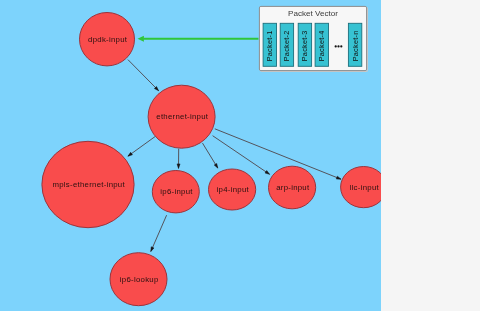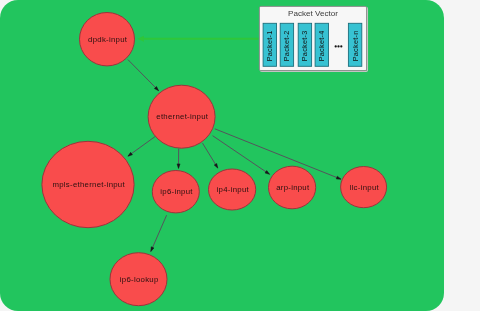--- a/index.html
+++ b/index.html
@@ -1,19 +1,19 @@
 <!DOCTYPE html>
 <html><head>
 <meta charset="utf-8">
 <title>vpp graph node diagram</title>
 <style>
   html,body{margin:0;padding:0;}
   body{width:480px;height:311px;overflow:hidden;background:#f5f5f5;
        font-family:"Liberation Sans",sans-serif;}
-  #stage{position:relative;width:444px;height:311px;background:#22c55e;overflow:hidden;border-radius:18px;}
+  #stage{position:relative;width:381px;height:311px;background:#7dd3fc;overflow:hidden;}
   svg.layer{position:absolute;left:0;top:0;width:480px;height:311px;display:block;}
   .nodelabel{font-family:"Liberation Sans",sans-serif;fill:#2a1110;
              letter-spacing:0.28px;font-size:7.8px;}
   .pvtitle{font-family:"Liberation Sans",sans-serif;fill:#3b3b3b;font-size:8.1px;}
   .pklabel{font-family:"Liberation Sans",sans-serif;fill:#111111;
            letter-spacing:0.25px;font-size:7.3px;}
 </style>
 </head>
 <body>
 

